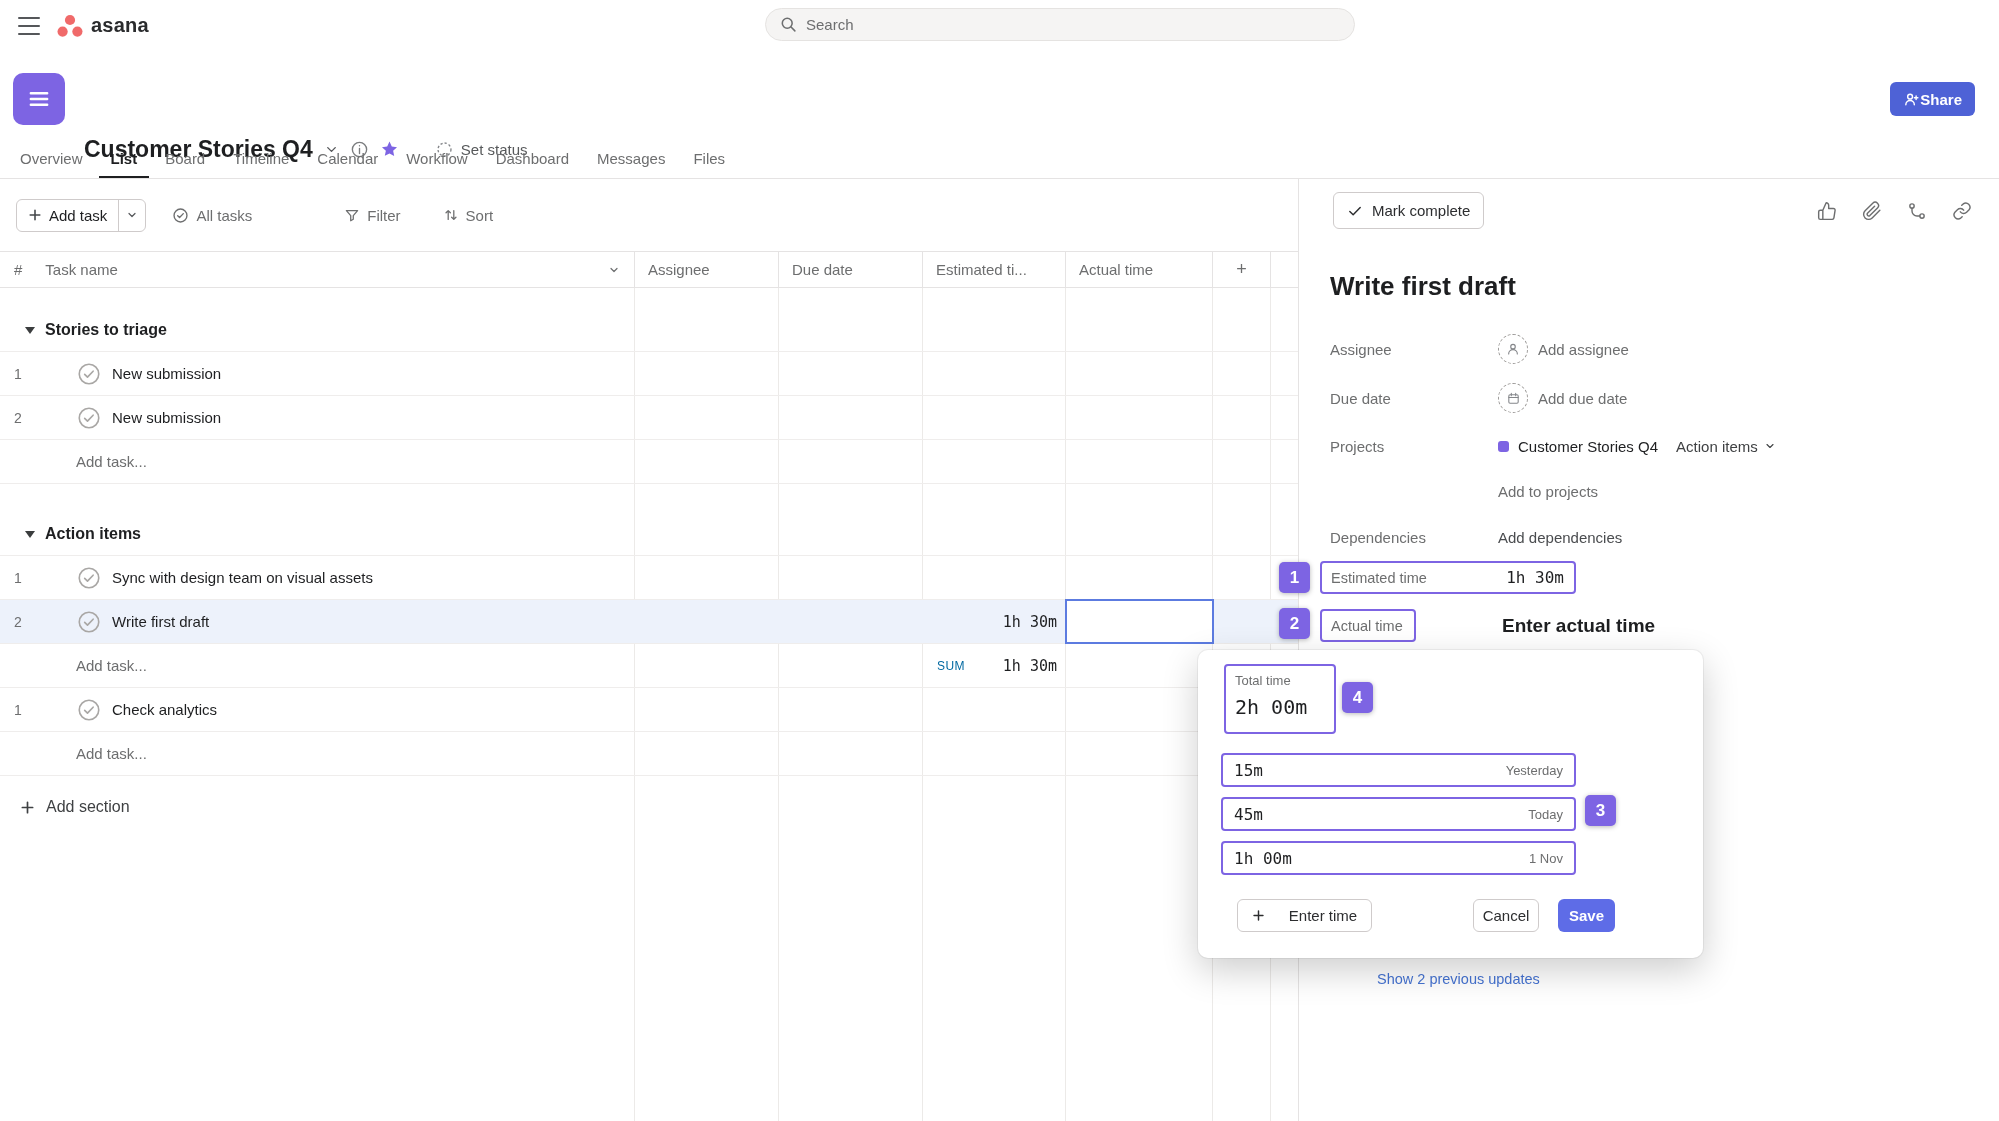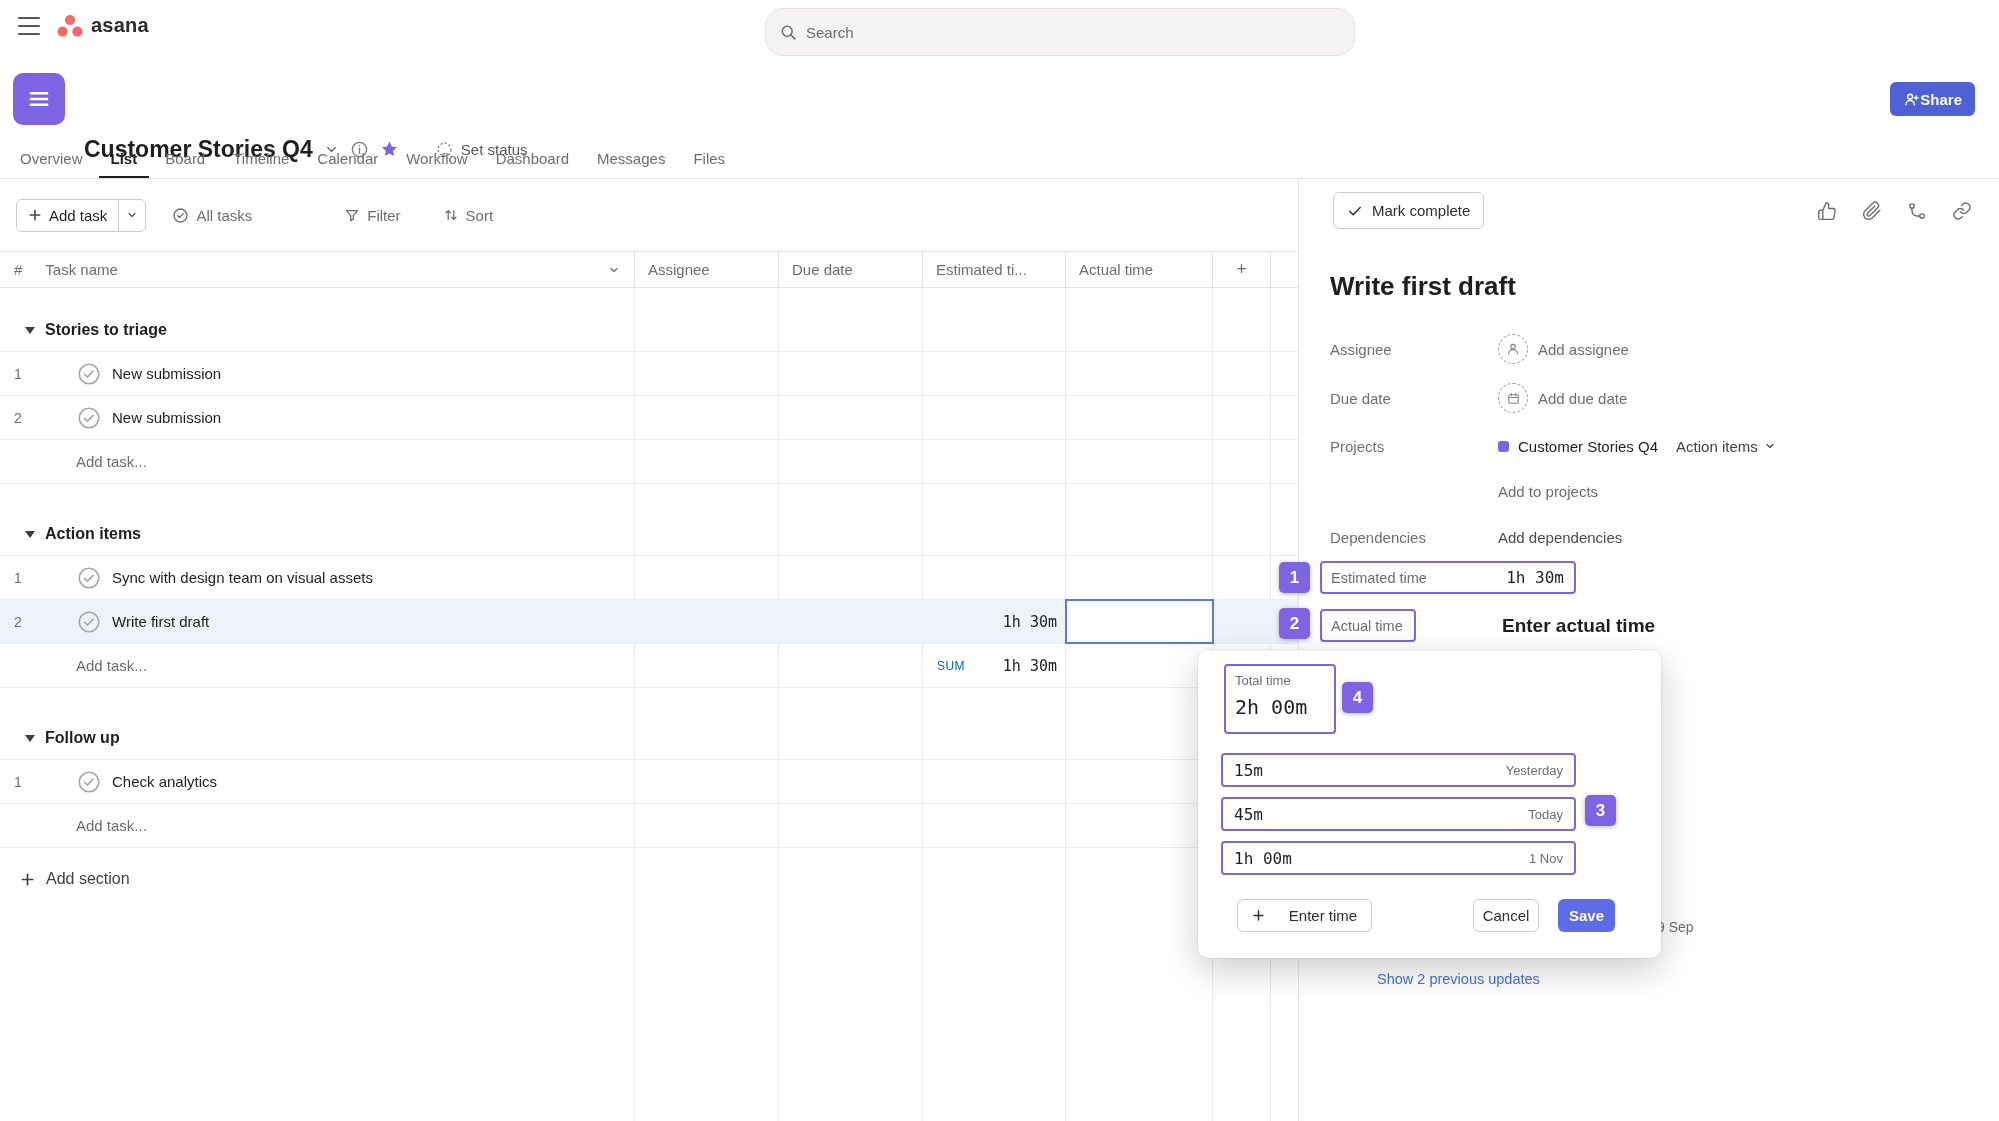--- a/index.html
+++ b/index.html
@@ -11,21 +11,21 @@
   .mono { font-family:"DejaVu Sans Mono", monospace; }
   svg { display:block; }
 
   
   .topbar { position:relative; height:51px; display:flex; align-items:center; padding:0 18px; }
   .hamburger { width:22px; height:18px; display:flex; flex-direction:column; justify-content:space-between; cursor:pointer; }
   .hamburger span { height:2px; background:#55575a; border-radius:2px; }
   .logo { display:flex; align-items:center; gap:7px; margin-left:16px; cursor:pointer; }
   .logo .wordmark { font-size:20px; font-weight:600; letter-spacing:.2px; color:#2a2b2d; }
   .search {
-    position:absolute; left:765px; top:8px; width:590px; height:48px;
+    position:absolute; left:765px; top:8px; width:590px; height:33px;
     background:#f5f4f3; border:1px solid #e5e3e1; border-radius:18px;
     display:flex; align-items:center; gap:9px; padding:0 14px; color:#6d6e6f; font-size:15px; cursor:text;
   }
 
   
   .project-header { position:relative; height:127px; }
   .proj-icon {
     position:absolute; left:13px; top:22px; width:52px; height:52px; border-radius:10px;
     background:var(--accent); display:flex; align-items:center; justify-content:center;
   }
@@ -136,21 +136,21 @@
     position:absolute; left:21px; top:430px; width:96px; height:33px;
     display:flex; align-items:center; padding-left:9px; cursor:pointer;
   }
   .act-box .lbl2 { color:#6d6e6f; font-size:14.5px; }
   .enter-actual { position:absolute; left:203px; top:430px; height:33px; display:flex; align-items:center; font-size:19px; font-weight:600; cursor:pointer; }
   .date-frag { position:absolute; left:358px; top:740px; color:#6d6e6f; font-size:14px; }
   .show-updates { position:absolute; left:78px; top:792px; color:var(--link); font-size:14.5px; font-weight:500; cursor:pointer; }
 
   
   .popup {
-    position:absolute; left:1198px; top:650px; width:463px; height:308px; background:#fff; border-radius:10px;
+    position:absolute; left:1198px; top:650px; width:505px; height:308px; background:#fff; border-radius:10px;
     box-shadow:0 0 0 1px rgba(0,0,0,.05), 0 12px 36px rgba(0,0,0,.2); z-index:10;
   }
   .total-box { position:absolute; left:26px; top:14px; width:112px; height:70px; padding:7px 9px; cursor:default; }
   .total-box .tl { font-size:13px; color:#6d6e6f; }
   .total-box .tv { font-size:20px; margin-top:7px; color:#1e1f21; }
   .entry { position:absolute; left:23px; width:355px; height:34px; display:flex; align-items:center; justify-content:space-between; padding:0 11px; cursor:pointer; }
   .entry .ev { font-size:16px; }
   .entry .ew { font-size:13px; color:#6d6e6f; }
   .entry.e0 { top:103px; } .entry.e1 { top:147px; } .entry.e2 { top:191px; }
   .pbtn { position:absolute; top:249px; height:33px; display:flex; align-items:center; justify-content:center; gap:24px; border-radius:6px; font-size:15px; cursor:pointer; font-family:"Liberation Sans", sans-serif; background:#fff; border:1px solid #cfcbcb; color:#2c2d2f; }
@@ -391,28 +391,20 @@
           <span class="spacer"></span>
           <span class="at">Add task...</span>
           <span class="cell-assignee"></span>
           <span class="cell-due"></span>
           <span class="sum-cell">
             <span class="sl">SUM</span>
             <span class="sv mono">1h 30m</span>
           </span>
         </div>
 
-        <div class="sec-h">
-          <span class="tri">
-              <svg width="12" height="10" viewBox="0 0 12 10">
-                <path d="M1 2h10L6 9z" fill="#3b3d3e"></path>
-              </svg>
-            </span>
-          <span>Follow up</span>
-        </div>
         <div class="trow">
           <span class="cell-num">1</span>
           <span class="cell-name">
             <svg width="26" height="26" viewBox="0 0 24 24" fill="none" stroke="#a9a7a5" stroke-width="1.5" stroke-linecap="round" stroke-linejoin="round">
                 <circle cx="12" cy="12" r="9"></circle>
                 <path d="M8 12.3l2.6 2.6 5.2-5.5"></path>
               </svg>
             <span>Check analytics</span>
           </span>
           <span class="cell-assignee"></span>

